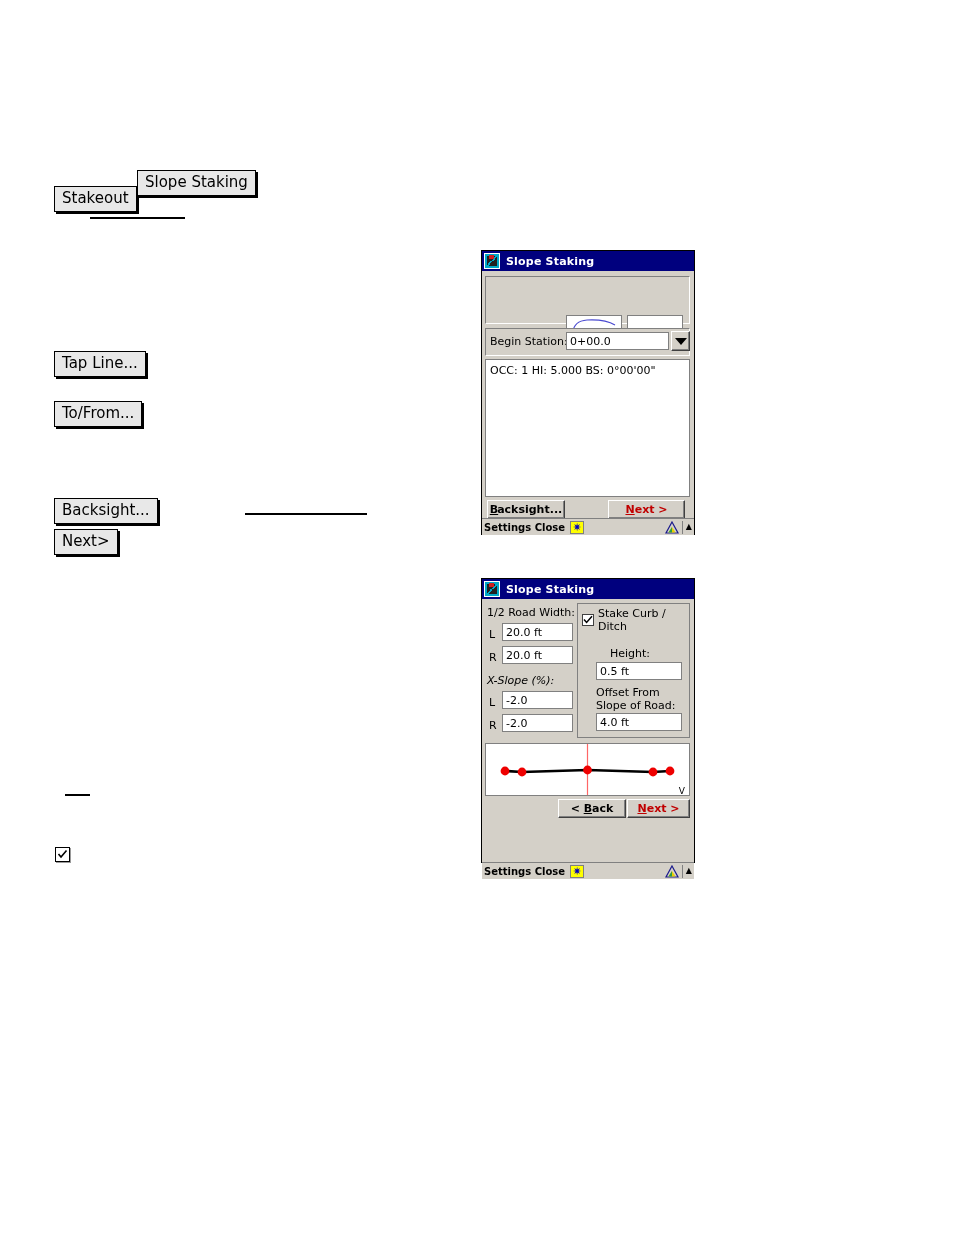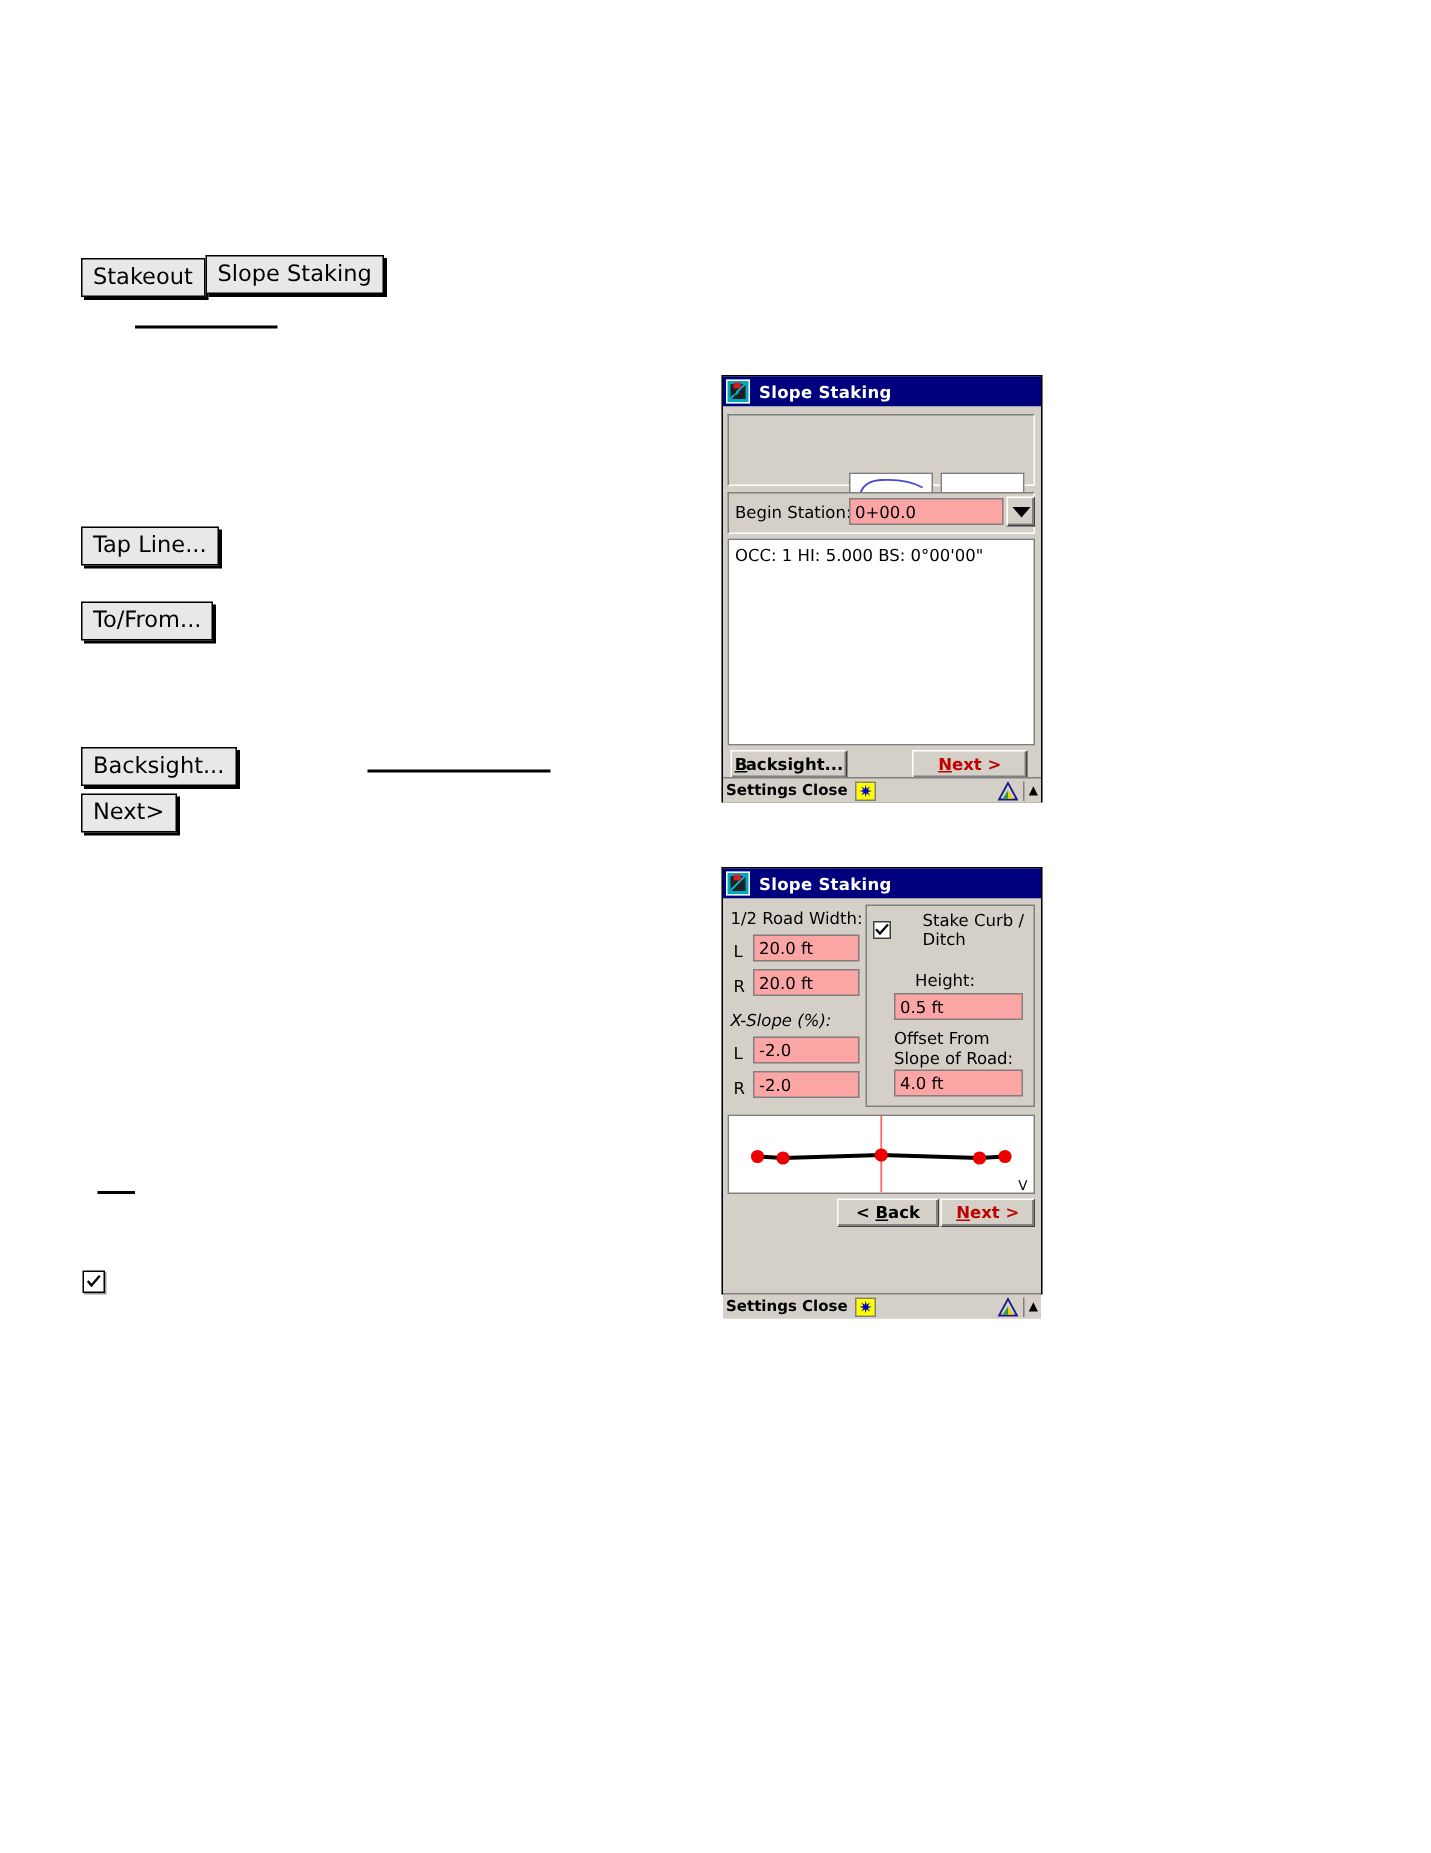--- a/index.html
+++ b/index.html
@@ -119,21 +119,21 @@
   .raised::after {
     content: "";
     position: absolute;
     left: 0; top: 0; right: 0; bottom: 0;
     border-right: 1px solid #808080;
     border-bottom: 1px solid #808080;
     pointer-events: none;
   }
 
   .field {
-    background: #fca5a5;
+    background: #ffffff;
     border: 1px solid #808080;
     box-sizing: border-box;
     font-size: 11px;
     color: #000000;
     display: flex;
     align-items: center;
     padding-left: 3px;
     white-space: nowrap;
     overflow: hidden;
   }
@@ -253,21 +253,21 @@
     display: block;
     width: 0; height: 0;
     border-left: 6px solid transparent;
     border-right: 6px solid transparent;
     border-top: 7px solid #000000;
   }
 </style>
 </head>
 <body>
 
-<div data-name="nav-button-stakeout" class="doc-btn" style="left:54px; top:172px;">
+<div data-name="nav-button-stakeout" class="doc-btn" style="left:54px; top:186px;">
   <span data-name="nav-button-stakeout-label">Stakeout</span>
 </div>
 
 <div data-name="nav-button-slope-staking" class="doc-btn" style="left:137px; top:170px;">
   <span data-name="nav-button-slope-staking-label">Slope Staking</span>
 </div>
 
 <div data-name="doc-rule-top" class="doc-rule" style="left:90px; top:217px; width:95px;"></div>
 
 <div data-name="side-button-tap-line" class="doc-btn" style="left:54px; top:351px;">
@@ -406,21 +406,21 @@
     </div>
 
     <div class="grp" data-name="stake-curb-ditch-group" style="left:95px; top:4px; width:113px; height:135px; background:#d4d0c8;"></div>
 
     <div data-name="stake-curb-ditch-checkbox-row" style="position:absolute; left:100px; top:8px; display:flex; align-items:center; gap:4px;">
       <span class="cb" data-name="stake-curb-ditch-checkbox">
         <svg width="10" height="10" viewBox="0 0 10 10" aria-hidden="true">
           <path d="M1 4.5 L3.6 7.4 L9 1.3" stroke="#000000" stroke-width="1.5" fill="none"></path>
         </svg>
       </span>
-      <span style="font-size:11px;margin-left:17px;" data-name="stake-curb-ditch-label">Stake Curb / Ditch</span>
+      <span style="font-size:11px;" data-name="stake-curb-ditch-label">Stake Curb / Ditch</span>
     </div>
 
     <span class="lbl" data-name="curb-height-label" style="left:116px; top:48px;margin-left:12px;">Height:</span>
     <div class="field" data-name="curb-height-input" style="position:absolute; left:114px; top:63px; width:86px; height:18px;">
       <span data-name="curb-height-value">0.5 ft</span>
     </div>
 
     <span class="lbl" data-name="curb-offset-label-line1" style="left:114px; top:87px;">Offset From</span>
     <span class="lbl" data-name="curb-offset-label-line2" style="left:114px; top:100px;">Slope of Road:</span>
     <div class="field" data-name="curb-offset-input" style="position:absolute; left:114px; top:114px; width:86px; height:18px;">

